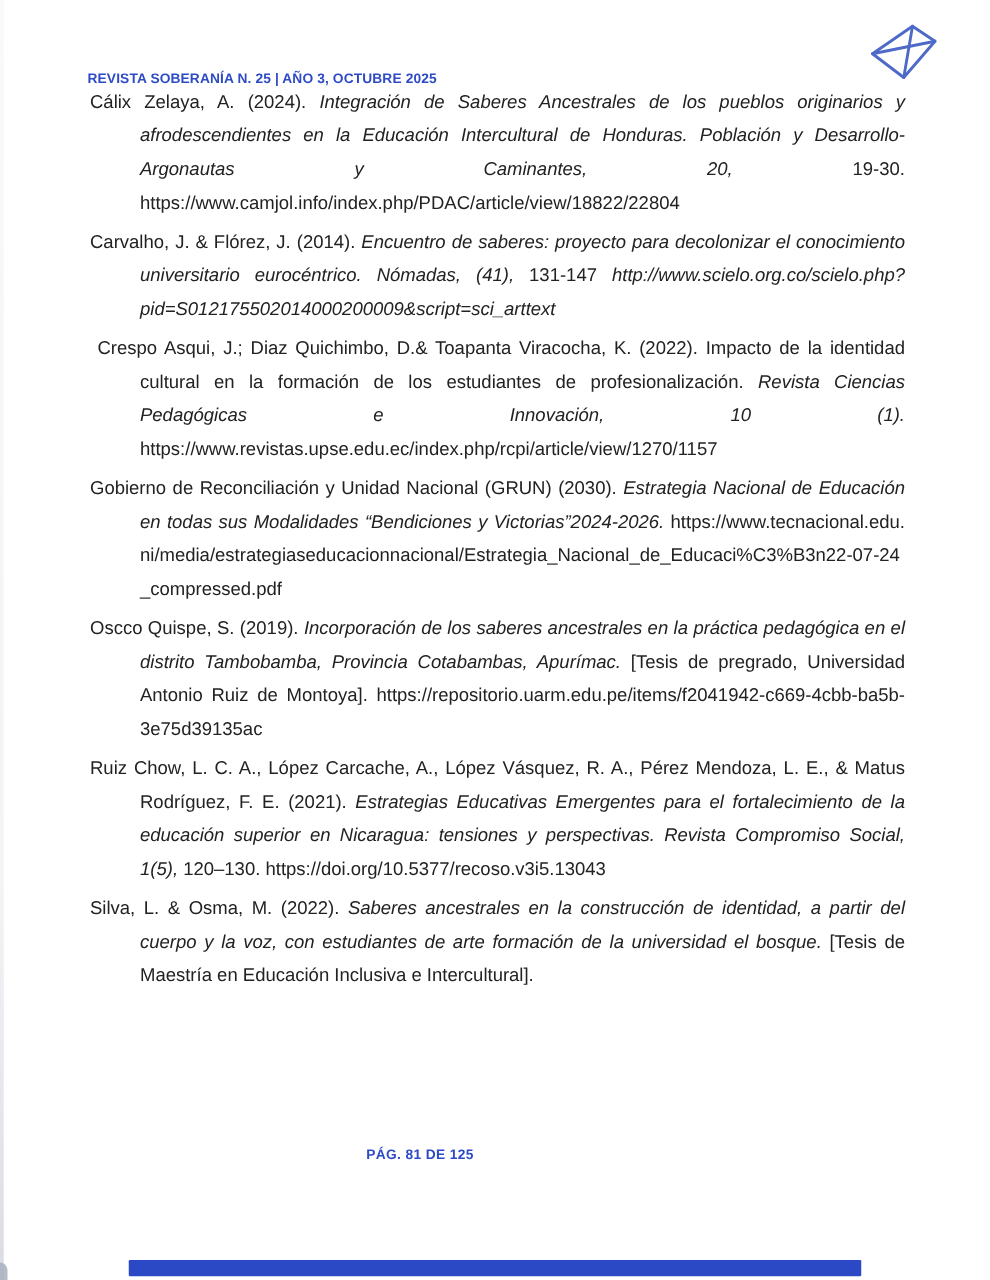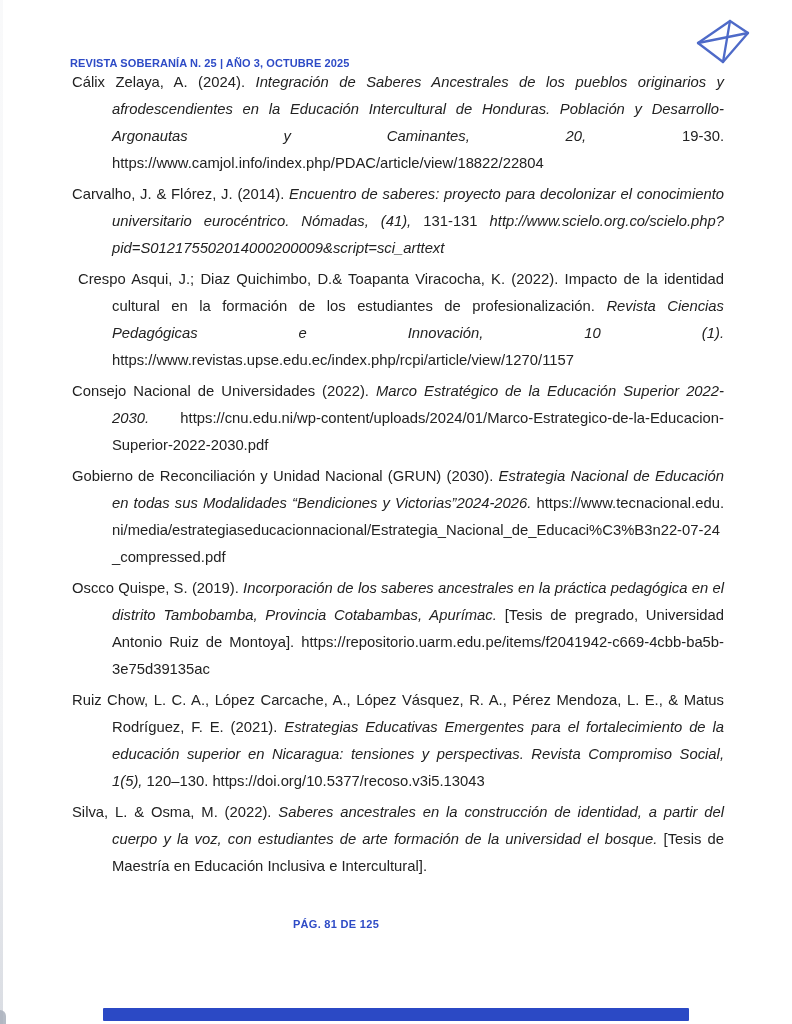--- a/index.html
+++ b/index.html
@@ -70,23 +70,22 @@
     <g fill="none" stroke="#4e6ac8" stroke-width="2.3" stroke-linejoin="round" stroke-linecap="round">
       <polygon points="37,3 55,15 30,44 5,25"></polygon>
       <line x1="37" y1="3" x2="30" y2="44"></line>
       <line x1="5" y1="25" x2="55" y2="15"></line>
     </g>
   </svg>
 </div>
 
 <div class="refs">
     <p class="ref"><span>Cálix Zelaya, A. (2024). </span><span class="it">Integración de Saberes Ancestrales de los pueblos originarios y afrodescendientes en la Educación Intercultural de Honduras. Población y Desarrollo-Argonautas y Caminantes, 20, </span><span>19-30. </span><span>https://www.camjol.info/index.php/PDAC/article/view/18822/22804</span></p>
-    <p class="ref"><span>Carvalho, J. &amp; Flórez, J. (2014). </span><span class="it">Encuentro de saberes: proyecto para decolonizar el conocimiento universitario eurocéntrico. Nómadas, (41), </span><span>131-131 </span><span class="it">http://www.scielo.org.co/scielo.php?pid=S012175502014000200009&amp;script=sci_arttext</span></p>
+    <p class="ref"><span>Carvalho, J. &amp; Flórez, J. (2014). </span><span class="it">Encuentro de saberes: proyecto para decolonizar el conocimiento universitario eurocéntrico. Nómadas, (41), </span><span>131-147 </span><span class="it">http://www.scielo.org.co/scielo.php?pid=S012175502014000200009&amp;script=sci_arttext</span></p>
     <p class="ref indent-first"><span>Crespo Asqui, J.; Diaz Quichimbo, D.&amp; Toapanta Viracocha, K. (2022). Impacto de la identidad cultural en la formación de los estudiantes de profesionalización. </span><span class="it">Revista Ciencias Pedagógicas e Innovación, 10 (1). </span><span>https://www.revistas.upse.edu.ec/index.php/rcpi/article/view/1270/1157</span></p>
-    <p class="ref"><span>Consejo Nacional de Universidades (2022). </span><span class="it">Marco Estratégico de la Educación Superior 2022-2030. </span><span>https://cnu.edu.ni/wp-content/uploads/2024/01/Marco-Estrategico-de-la-Educacion-Superior-2022-2030.pdf</span></p>
     <p class="ref"><span>Gobierno de Reconciliación y Unidad Nacional (GRUN) (2030). </span><span class="it">Estrategia Nacional de Educación en todas sus Modalidades “Bendiciones y Victorias”2024-2026. </span><span class="break-all">https://www.tecnacional.edu.ni/media/estrategiaseducacionnacional/Estrategia_Nacional_de_Educaci%C3%B3n22-07-24_compressed.pdf</span></p>
     <p class="ref"><span>Oscco Quispe, S. (2019). </span><span class="it">Incorporación de los saberes ancestrales en la práctica pedagógica en el distrito Tambobamba, Provincia Cotabambas, Apurímac. </span><span>[Tesis de pregrado, Universidad Antonio Ruiz de Montoya]. </span><span>https://repositorio.uarm.edu.pe/items/f2041942-c669-4cbb-ba5b-3e75d39135ac</span></p>
     <p class="ref"><span>Ruiz Chow, L. C. A., López Carcache, A., López Vásquez, R. A., Pérez Mendoza, L. E., &amp; Matus Rodríguez, F. E. (2021). </span><span class="it">Estrategias Educativas Emergentes para el fortalecimiento de la educación superior en Nicaragua: tensiones y perspectivas. Revista Compromiso Social, 1(5), </span><span>120–130. </span><span>https://doi.org/10.5377/recoso.v3i5.13043</span></p>
     <p class="ref"><span>Silva, L. &amp; Osma, M. (2022). </span><span class="it">Saberes ancestrales en la construcción de identidad, a partir del cuerpo y la voz, con estudiantes de arte formación de la universidad el bosque. </span><span>[Tesis de Maestría en Educación Inclusiva e Intercultural].</span></p>
   </div>
 
 <div class="footer-text">PÁG. 81 DE 125</div>
 
 <div class="bottom-bar"></div>
 

